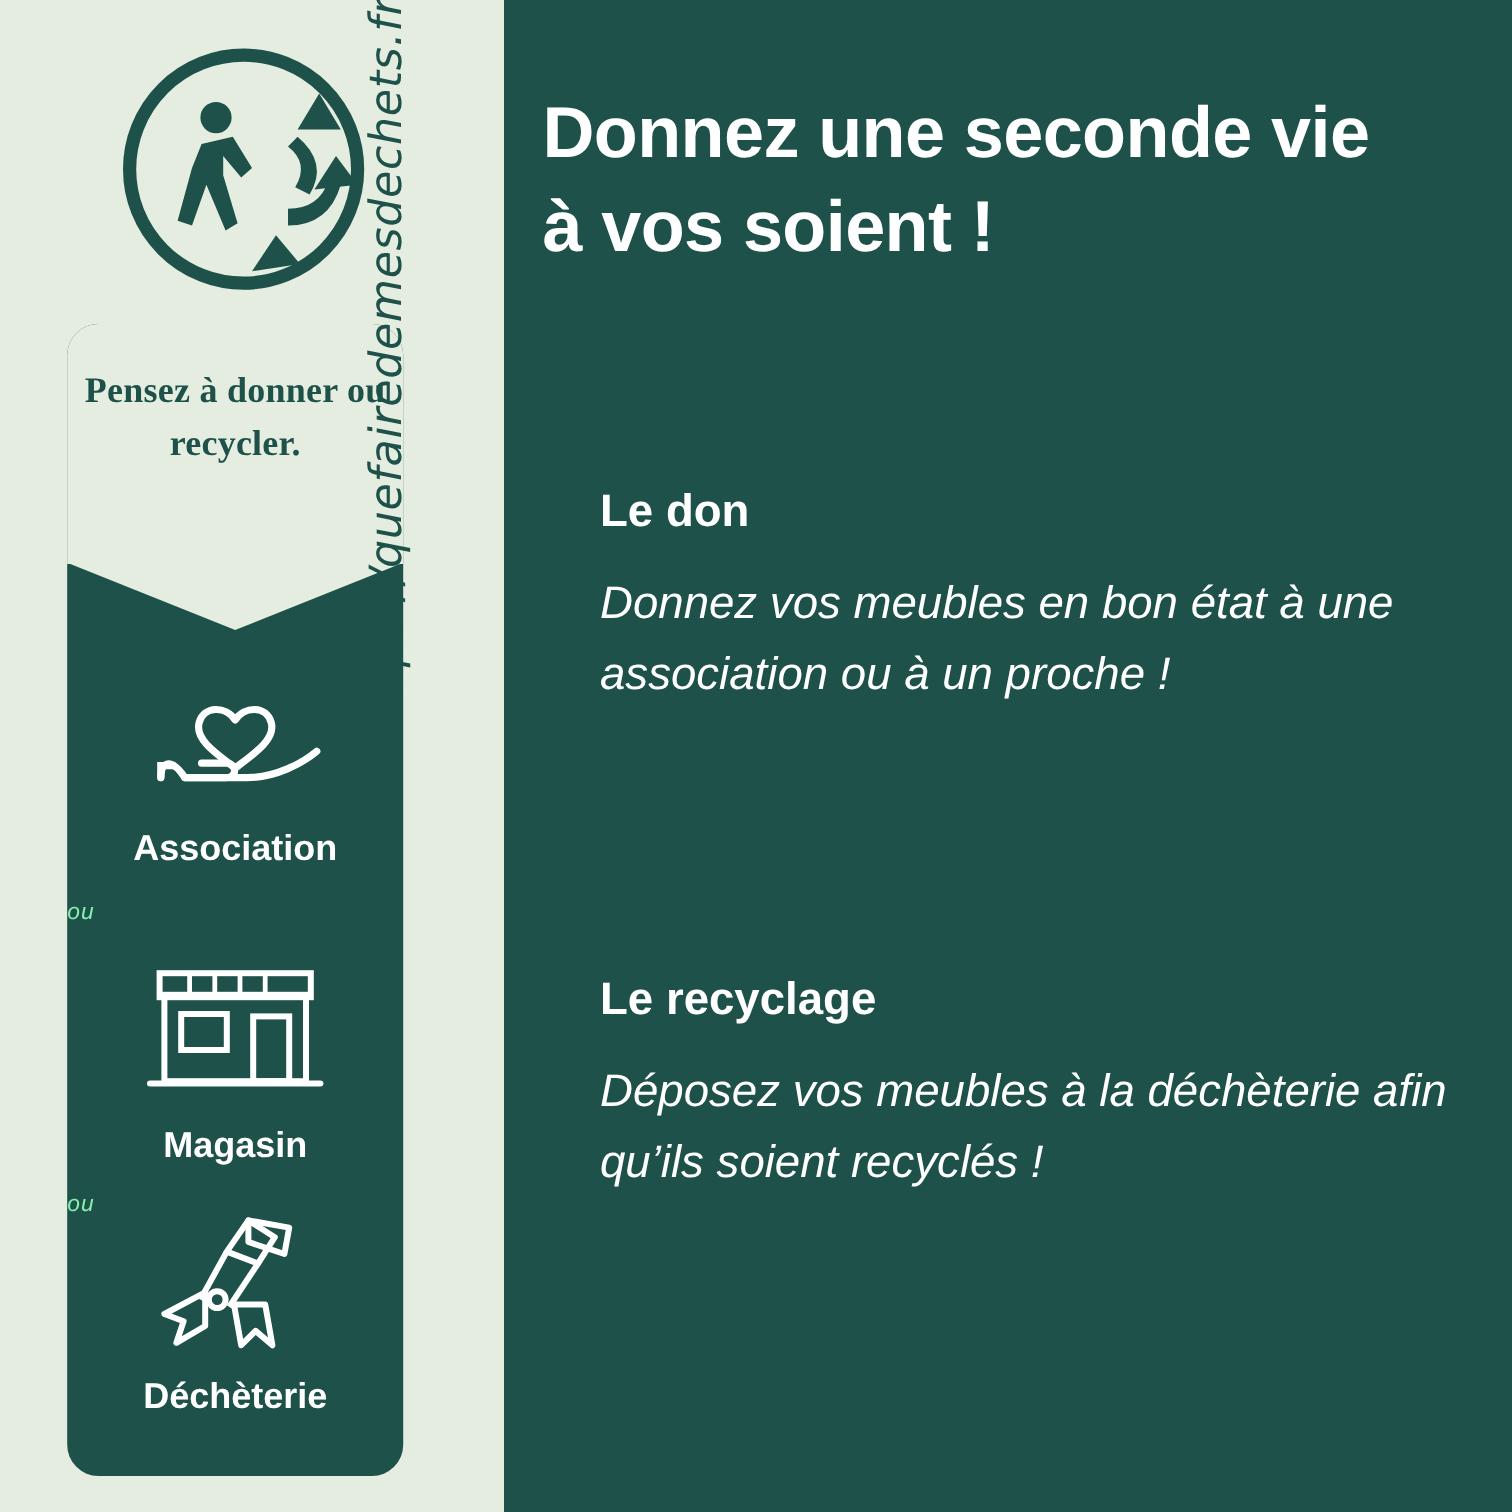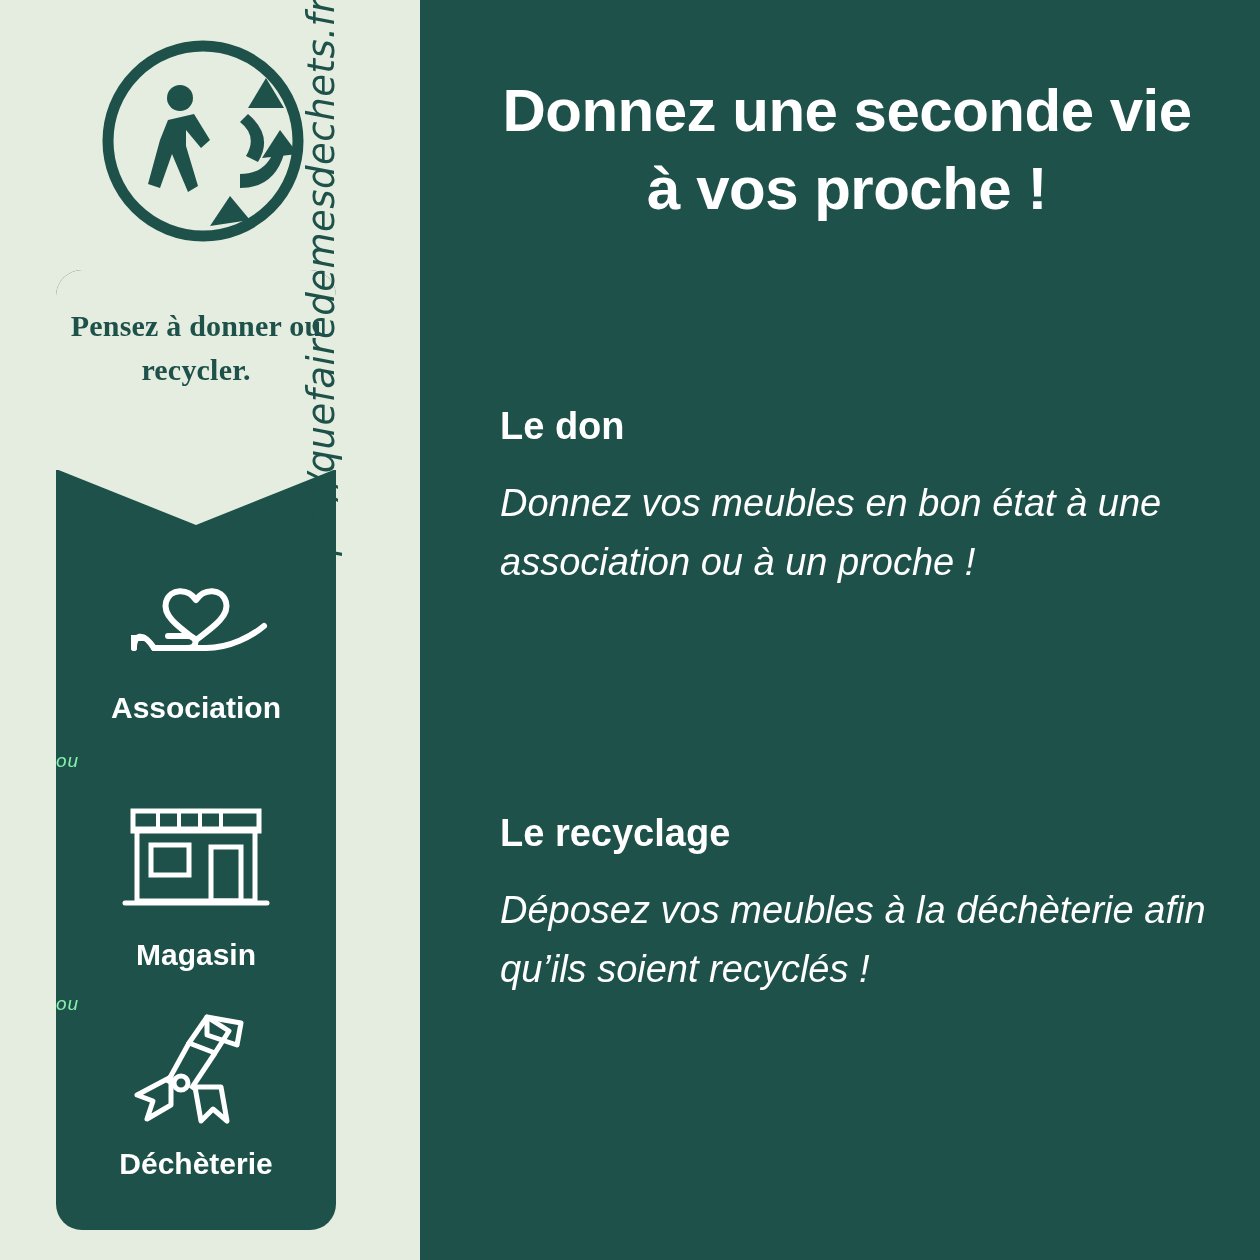--- a/index.html
+++ b/index.html
@@ -130,21 +130,20 @@
     font-family: "DejaVu Sans", sans-serif;
     letter-spacing: .5px;
     white-space: nowrap;
   }
   
   .headline {
     position: absolute;
     left: 452px;
     top: 72px;
     width: 790px;
-    text-align: center;
     color: #ffffff;
     font-size: 60px;
     font-weight: bold;
     line-height: 1.3;
     letter-spacing: -.5px;
   }
   .section {
     position: absolute;
     left: 500px;
     width: 710px;
@@ -240,21 +239,21 @@
         <circle cx="70" cy="84" r="7" fill="none" stroke="#ffffff" stroke-width="5"></circle>
       </svg>
     </div>
     <div class="step-label">Déchèterie</div>
   </div>
 
   <div class="url">https://quefairedemesdechets.fr</div>
 
   <div class="headline">
     <span>Donnez une seconde vie</span><br>
-    <span>à vos proche !</span>
+    <span>à vos soient !</span>
   </div>
 
   <div class="section" id="sec-recyclage">
     <h2 class="section-title">Le recyclage</h2>
     <p class="section-body">Déposez vos meubles à la déchèterie afin qu’ils soient recyclés !</p>
   </div>
 
   <div class="section" id="sec-don">
     <h2 class="section-title">Le don</h2>
     <p class="section-body">Donnez vos meubles en bon état à une association ou à un proche !</p>

